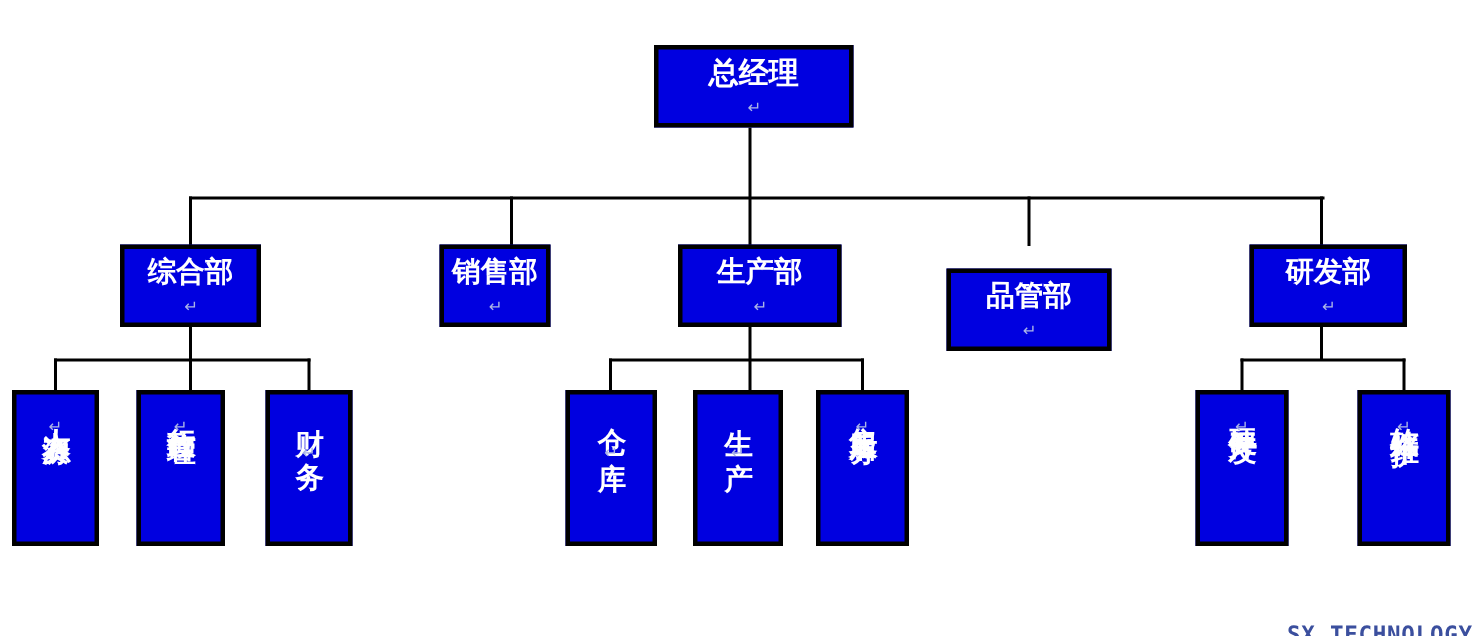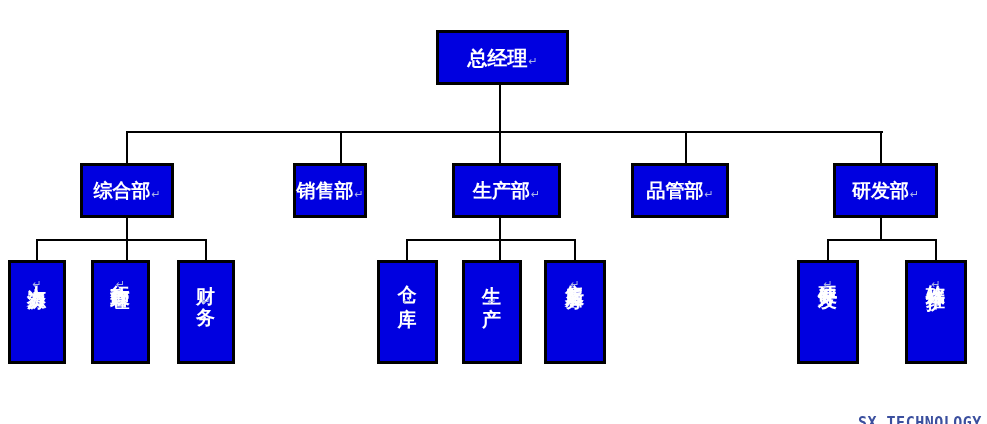--- a/index.html
+++ b/index.html
@@ -7,21 +7,21 @@
     position:relative;width:987px;height:424px;background:#FFFFFF;
     font-family:"DejaVu Sans",sans-serif;overflow:hidden;
   }
   .line{position:absolute;background:#000000;}
   .node{
     position:absolute;box-sizing:border-box;
     background:#0000E0;border:3px solid #000000;
     color:#FFFFFF;font-weight:bold;
     display:flex;align-items:center;justify-content:center;
   }
-  .node.horiz{flex-direction:row;align-items:center;}
+  .node.horiz{flex-direction:column;align-items:center;}
   .node.vert{flex-direction:column;justify-content:flex-start;padding-top:7px;}
   .hlabel{font-size:19px;line-height:1;white-space:nowrap;}
   .root-box .hlabel{font-size:20px;}
   .vlabel{
     writing-mode:vertical-rl;text-orientation:upright;
     font-size:19px;letter-spacing:2px;line-height:1;
   }
   .mark{
     color:#AAB4E6;font-size:11px;font-weight:normal;line-height:1;
   }
@@ -70,21 +70,21 @@
       <span class="mark">↵</span>
   </div>
   <div class="node horiz" style="left:293px;top:163px;width:74px;height:55px">
     <span class="hlabel">销售部</span>
       <span class="mark">↵</span>
   </div>
   <div class="node horiz" style="left:452px;top:163px;width:109px;height:55px">
     <span class="hlabel">生产部</span>
       <span class="mark">↵</span>
   </div>
-  <div class="node horiz" style="left:631px;top:163px;width:98px;height:55px">
+  <div class="node horiz" style="left:631px;top:179px;width:110px;height:55px">
     <span class="hlabel">品管部</span>
       <span class="mark">↵</span>
   </div>
   <div class="node horiz" style="left:833px;top:163px;width:105px;height:55px">
     <span class="hlabel">研发部</span>
       <span class="mark">↵</span>
   </div>
 
   <div class="node vert" style="left:8px;top:260px;width:58px;height:104px">
     <span class="vlabel">人力资源</span>

